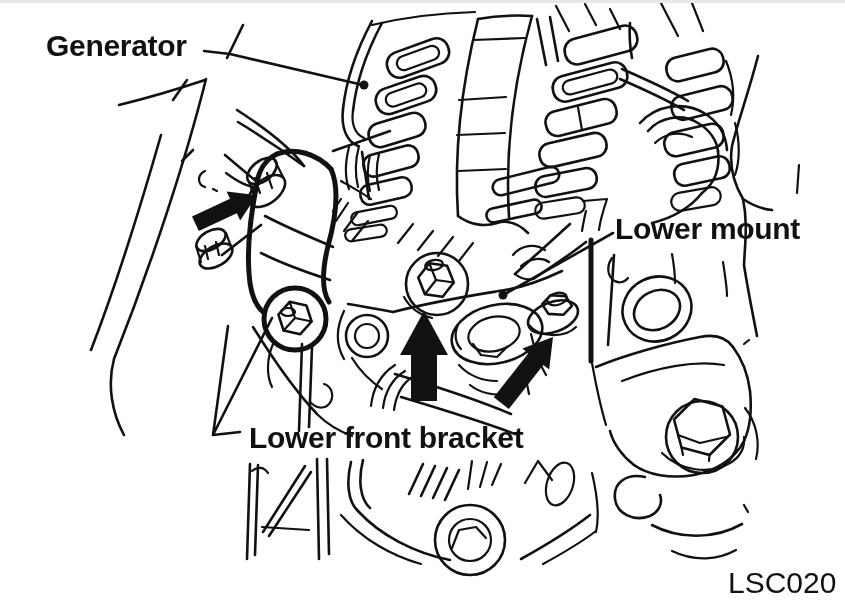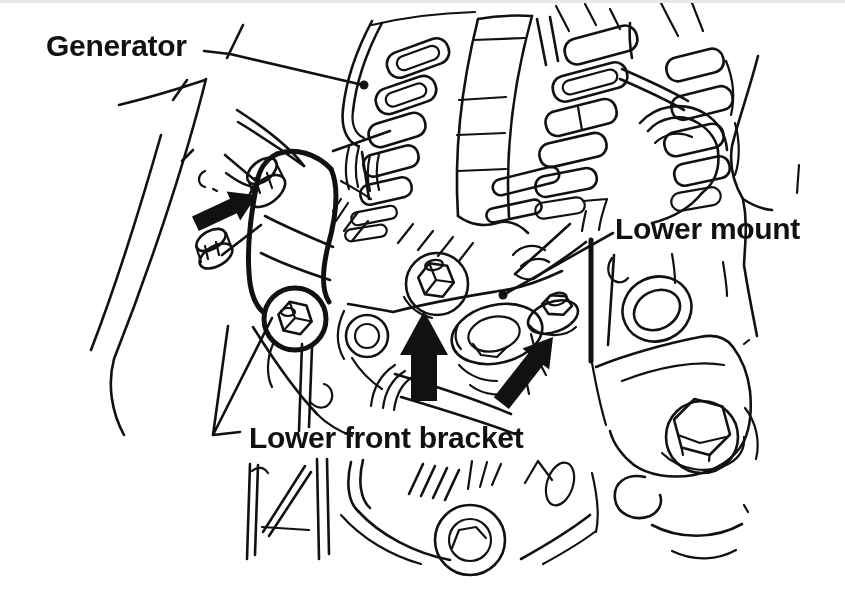--- a/index.html
+++ b/index.html
@@ -248,14 +248,15 @@
     <path d="M240,429 L213,432 L228,323 M213,432 L272,315"></path>
   </g>
 </svg>
 
 <div class="label" style="left:46px; top:26px;">Generator</div>
 
 <div class="label" style="left:249px; top:418px;">Lower front bracket</div>
 
 <div class="label" style="left:615px; top:209px;">Lower mount</div>
 
+<div class="code" style="left:728px; top:563px;">LSC020</div>
 
 </div>
 
 </body></html>

